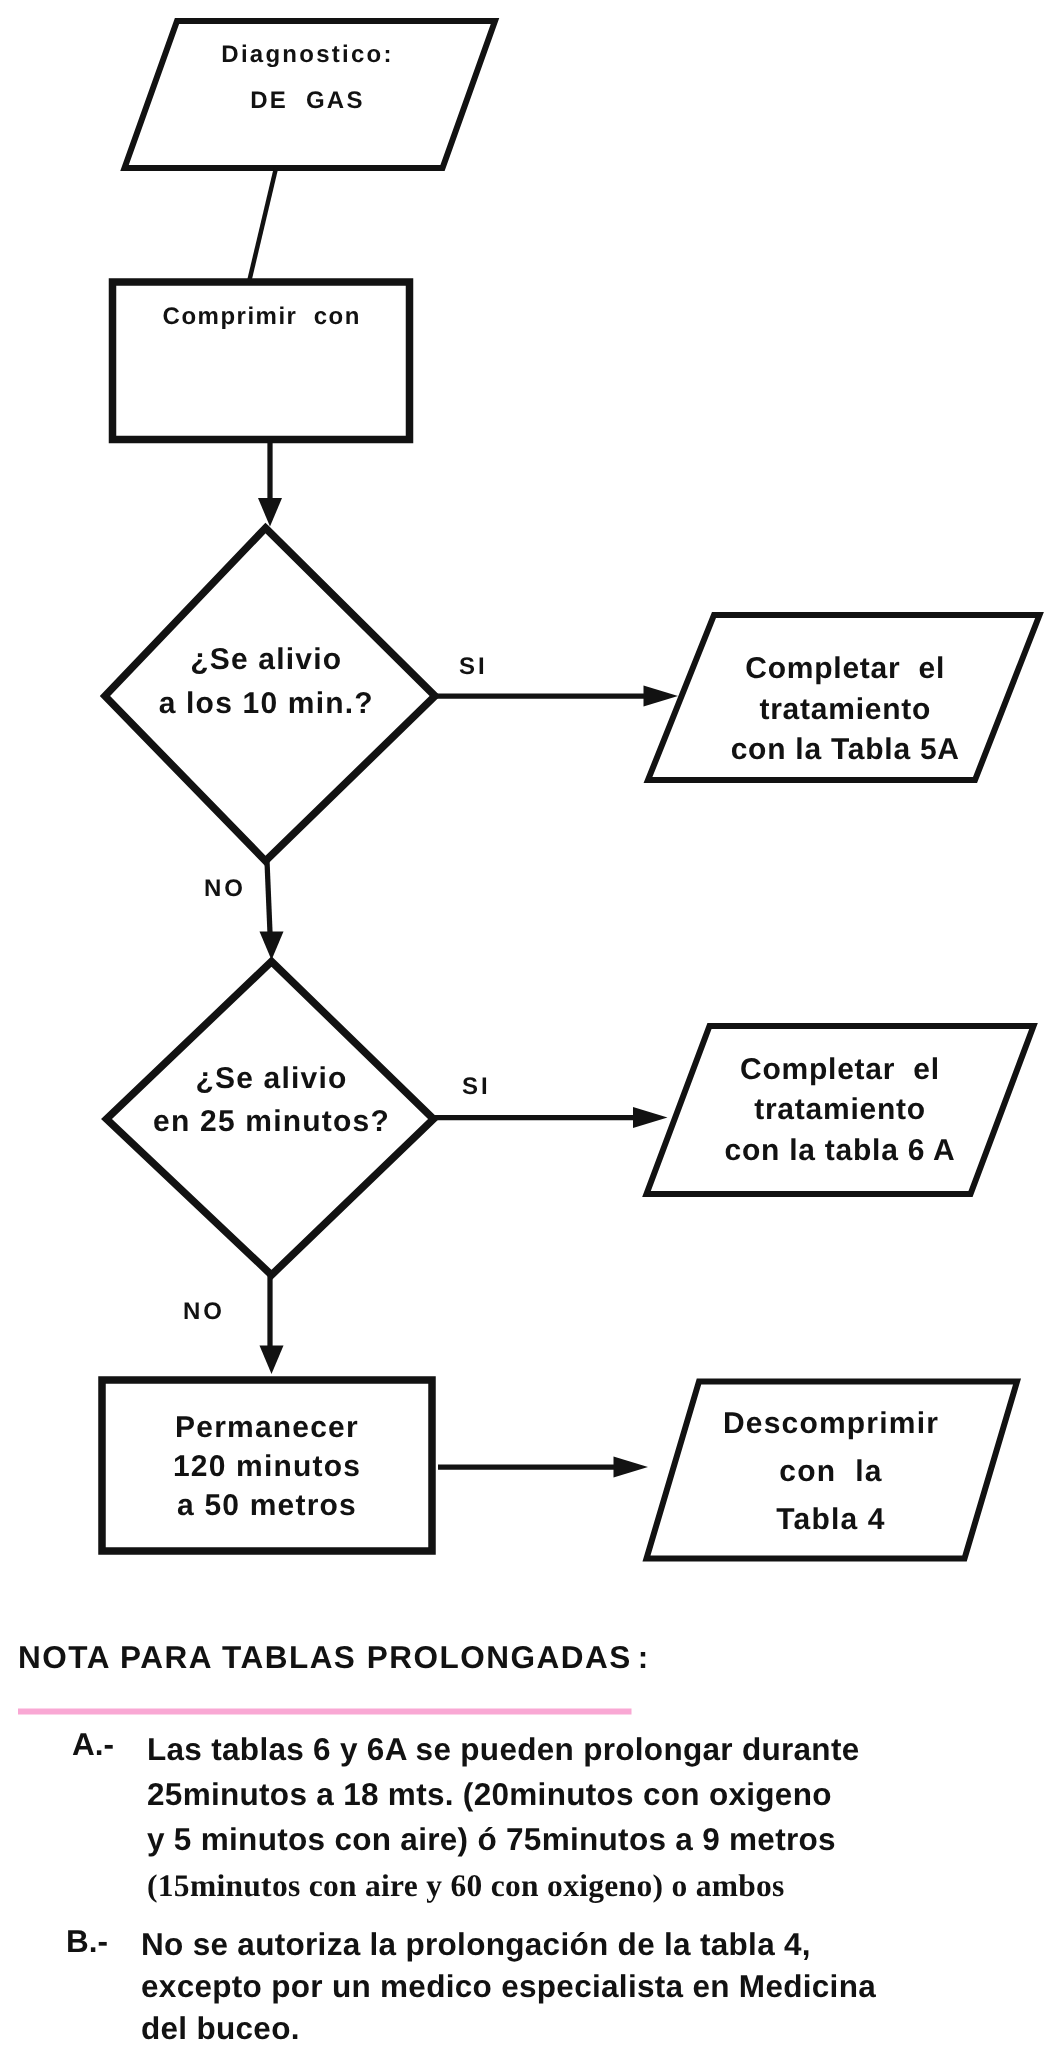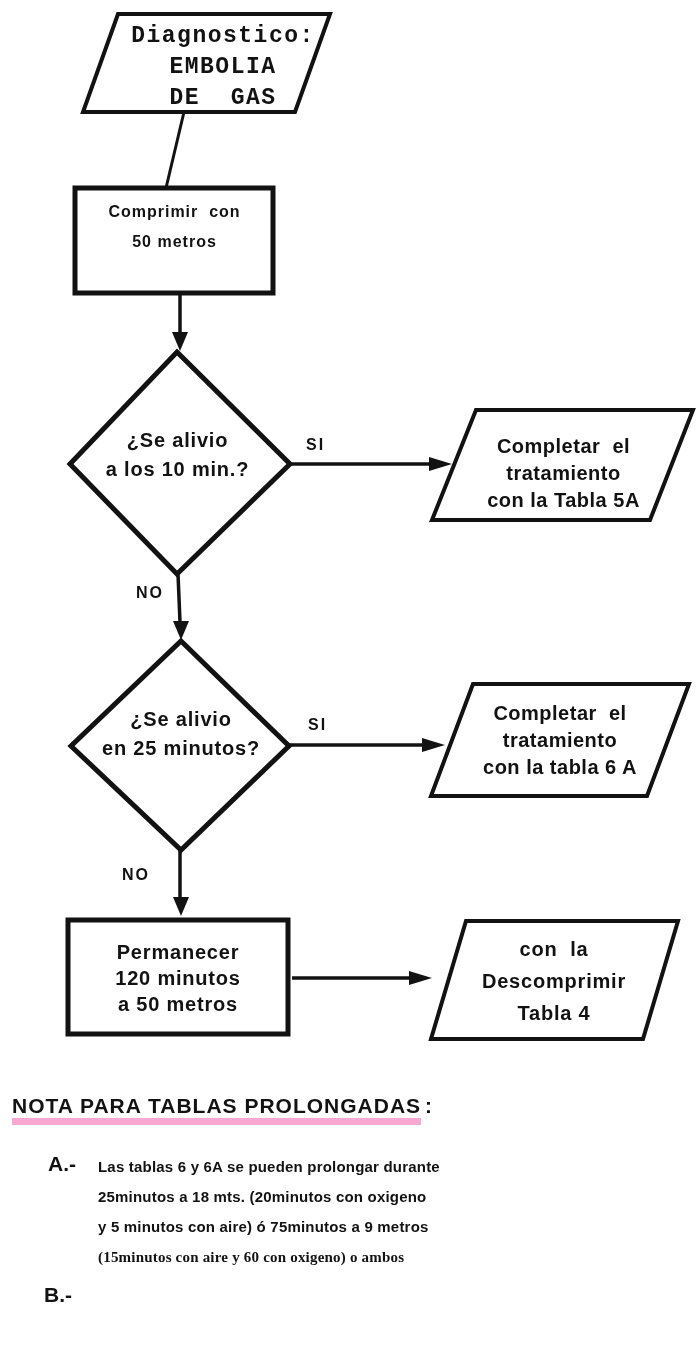--- a/index.html
+++ b/index.html
@@ -12,24 +12,24 @@
   svg.shapes { position:absolute; left:0; top:0; }
   svg.shapes * { vector-effect:none; }
   .node {
     position:absolute; text-align:center;
   }
   .line { white-space:pre; }
   .edge-label {
     position:absolute; font-size:16px; letter-spacing:2px;
   }
   .notes-heading-wrap { position:absolute; left:12px; top:1094px; font-size:21px; letter-spacing:1px; }
-  .notes-heading-wrap .u { display:inline-block; border-bottom:7px solid #f9a8d4; padding-bottom:0; }
+  .notes-heading-wrap .u { display:inline-block; border-bottom:4px solid #f9a8d4; padding-bottom:21px; }
   .notes-heading-wrap .colon { padding-left:4px; }
   .note-label { position:absolute; font-size:21px; }
-  .note-body { position:absolute; font-size:15px; letter-spacing:0.2px; }
+  .note-body { position:absolute; font-size:21px; letter-spacing:0.2px; }
   .note-body .line { margin:0; }
   .gap-top { margin-top:6px;font-family:Liberation Serif, serif; }
 </style>
 </head>
 <body>
 
 <div class="page">
 
   <svg class="shapes" width="700" height="1370" viewBox="0 0 700 1370">
     <g fill="none" stroke="#121212">
@@ -67,29 +67,27 @@
     <g fill="#121212" stroke="none">
       <polygon points="180,351 172,332 188,332"></polygon>
       <polygon points="452,464 429,457 429,471"></polygon>
       <polygon points="181,640 173,621 189,621"></polygon>
       <polygon points="445,745 422,738 422,752"></polygon>
       <polygon points="181,916 173,897 189,897"></polygon>
       <polygon points="432,978 409,971 409,985"></polygon>
     </g>
   </svg>
 
-  <div class="node" style="left:113px; top:21px; width:220px; font-size:23px; line-height:31px; letter-spacing:1.5px;font-family:Liberation Mono, monospace;">
+  <div class="node" style="left:95px; top:21px; width:220px; font-size:16px; line-height:31px; letter-spacing:1.5px;">
     <div class="line">Diagnostico:</div>
-    <div class="line">EMBOLIA</div>
     <div class="line">DE  GAS</div>
   </div>
 
   <div class="node" style="left:76px; top:197px; width:197px; font-size:16px; line-height:30px; letter-spacing:1px;">
     <div class="line">Comprimir  con</div>
-    <div class="line">50 metros</div>
   </div>
 
   <div class="node" style="left:80px; top:426px; width:195px; font-size:20px; line-height:29px; letter-spacing:0.8px;">
     <div class="line">¿Se alivio</div>
     <div class="line">a los 10 min.?</div>
   </div>
 
   <div class="edge-label" style="left:306px; top:436px;">SI</div>
   <div class="edge-label" style="left:136px; top:584px;">NO</div>
   <div class="edge-label" style="left:308px; top:716px;">SI</div>
@@ -112,32 +110,37 @@
     <div class="line">con la tabla 6 A</div>
   </div>
 
   <div class="node" style="left:68px; top:939px; width:220px; font-size:20px; line-height:26px; letter-spacing:0.8px;">
     <div class="line">Permanecer</div>
     <div class="line">120 minutos</div>
     <div class="line">a 50 metros</div>
   </div>
 
   <div class="node" style="left:440px; top:933px; width:228px; font-size:20px; line-height:32px; letter-spacing:0.8px;">
+    <div class="line">Descomprimir</div>
     <div class="line">con  la</div>
-    <div class="line">Descomprimir</div>
     <div class="line">Tabla 4</div>
   </div>
 
   <div class="notes-heading-wrap">
     <span class="u">NOTA PARA TABLAS PROLONGADAS</span><span class="colon">:</span>
   </div>
 
   <div class="note-label" style="left:48px; top:1152px;">A.-</div>
   <div class="note-body" style="left:98px; top:1152px; width:595px; line-height:30px;">
     <div class="line">Las tablas 6 y 6A se pueden prolongar durante</div>
     <div class="line">25minutos a 18 mts. (20minutos con oxigeno</div>
     <div class="line">y 5 minutos con aire) ó 75minutos a 9 metros</div>
     <div class="line gap-top">(15minutos con aire y 60 con oxigeno) o ambos</div>
   </div>
 
   <div class="note-label" style="left:44px; top:1283px;">B.-</div>
+  <div class="note-body" style="left:94px; top:1283px; width:595px; line-height:28px;">
+    <div class="line">No se autoriza la prolongación de la tabla 4,</div>
+    <div class="line">excepto por un medico especialista en Medicina</div>
+    <div class="line">del buceo.</div>
+  </div>
 
 </div>
 
 </body></html>

